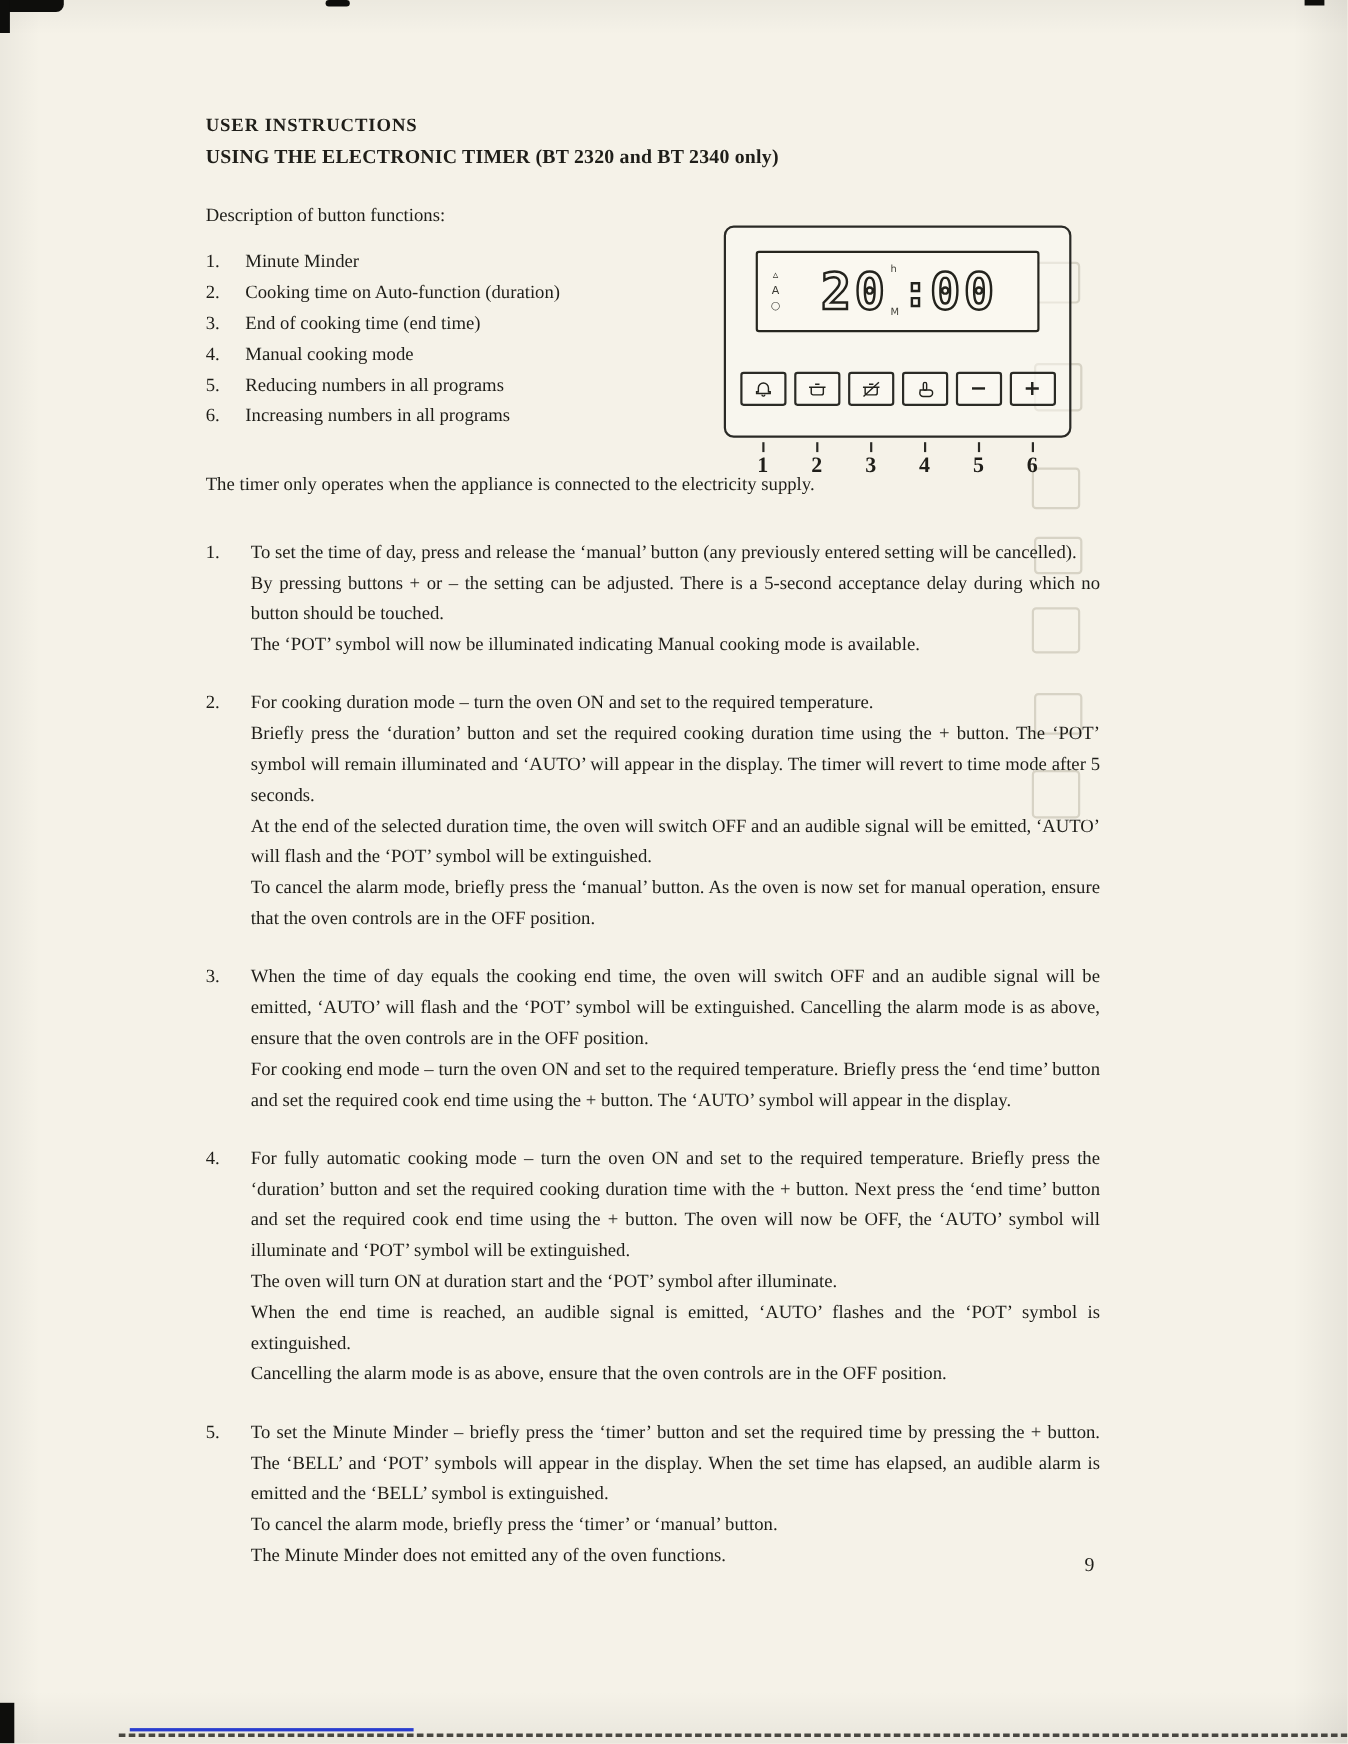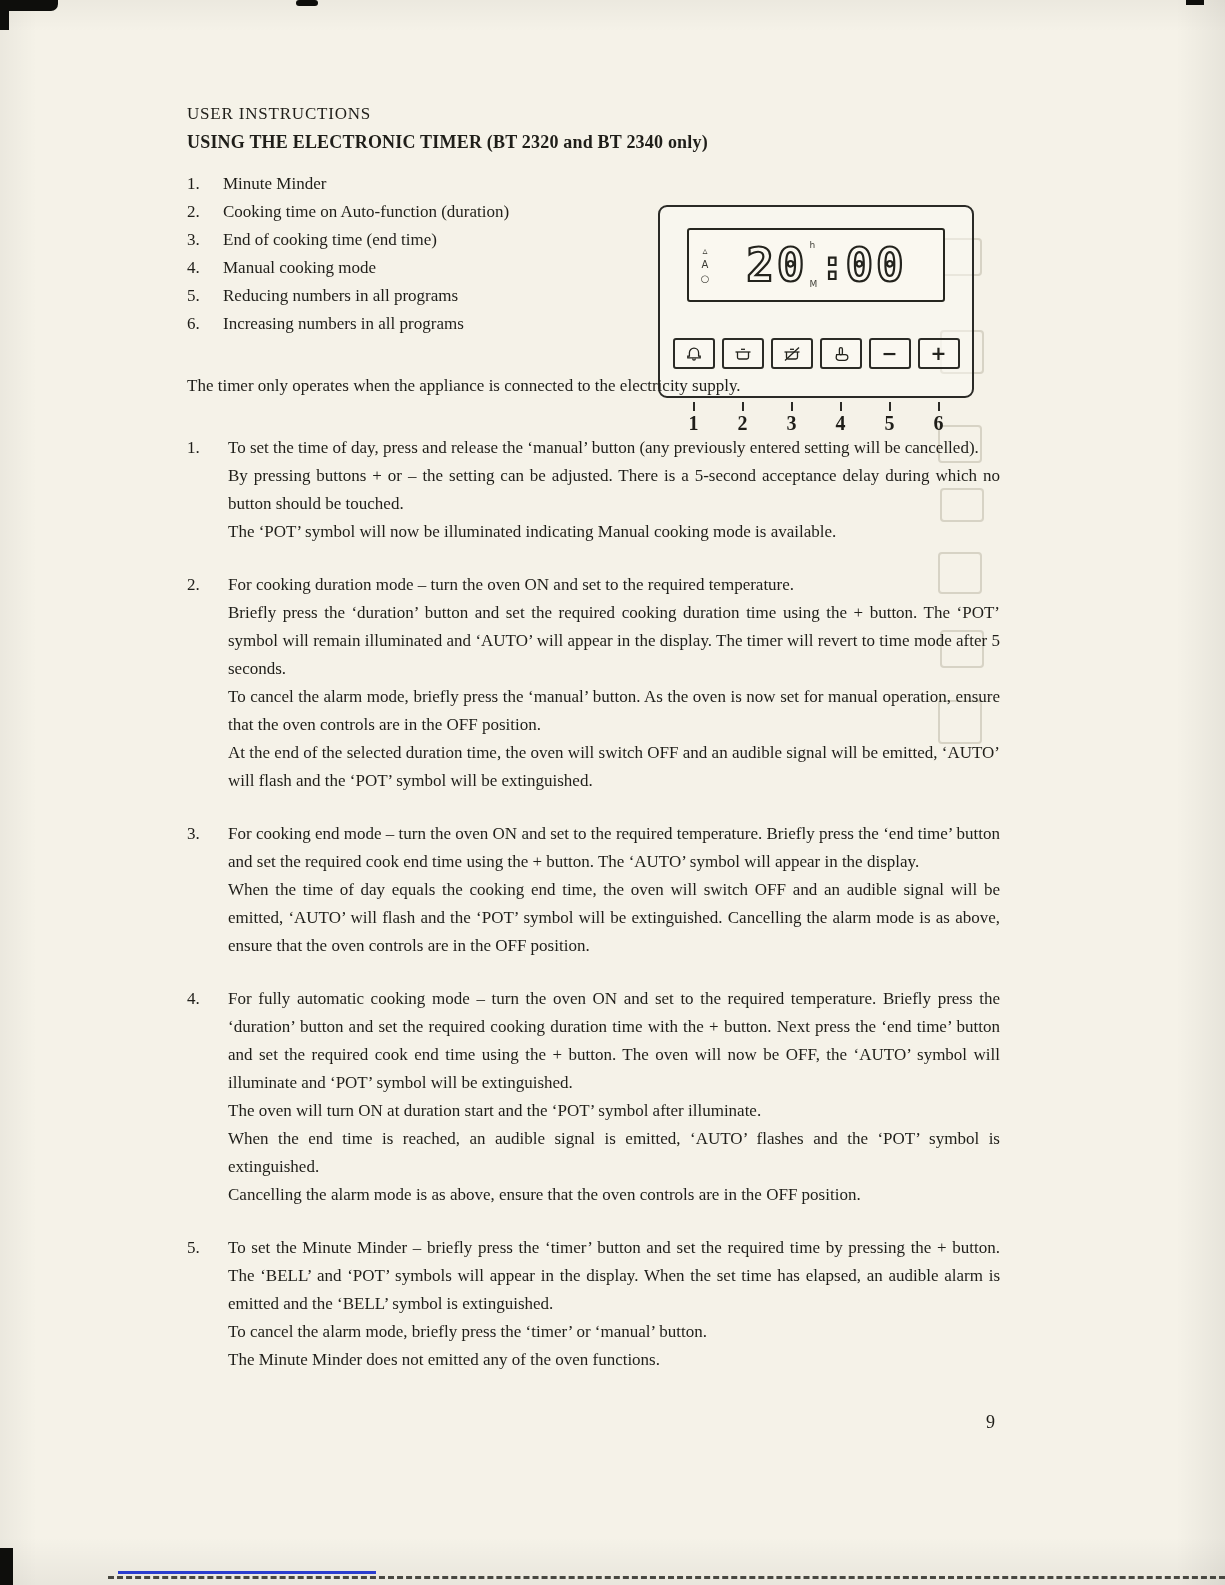--- a/index.html
+++ b/index.html
@@ -14,21 +14,21 @@
     background:
       linear-gradient(90deg, rgba(0,0,0,0.045) 0, rgba(0,0,0,0) 3%, rgba(0,0,0,0) 96%, rgba(0,0,0,0.06) 100%),
       linear-gradient(180deg, rgba(0,0,0,0.04) 0, rgba(0,0,0,0) 2%, rgba(0,0,0,0) 97%, rgba(0,0,0,0.05) 100%),
       #f5f2e8;
     overflow:hidden;
     color:#1f1e19;
     font-size:17px;
     line-height:28px;
   }
   .content{position:absolute;left:187px;top:100px;width:813px;}
-  .doc-header{font-size:17px;letter-spacing:0.8px;}
+  .doc-header{font-size:17px;letter-spacing:0.8px;font-weight:bold;}
   .doc-title{font-size:18px;font-weight:bold;letter-spacing:0.2px;}
   .desc-label{margin-top:26px;}
   .fn-list{margin-top:14px;}
   .fn-item{display:flex;line-height:28px;}
   .fn-num{width:36px;flex:none;}
   .note{margin-top:34px;}
   .steps{margin-top:34px;}
   .step{display:flex;margin-bottom:25px;}
   .step-num{width:41px;flex:none;}
   .step-body{flex:1;}
@@ -192,20 +192,21 @@
       <div class="btn-num-cell">
           <div class="btn-num-tick"></div>
           <div class="btn-num">6</div>
         </div>
     </div>
   </div>
 
   <div class="content">
     <div class="doc-header">USER INSTRUCTIONS</div>
     <div class="doc-title">USING THE ELECTRONIC TIMER (BT 2320 and BT 2340 only)</div>
+    <div class="desc-label">Description of button functions:</div>
 
     <div class="fn-list">
       <div class="fn-item">
           <span class="fn-num">1.</span>
           <span>Minute Minder</span>
         </div>
       <div class="fn-item">
           <span class="fn-num">2.</span>
           <span>Cooking time on Auto-function (duration)</span>
         </div>
@@ -238,30 +239,30 @@
           <p><span>By pressing buttons + or – the setting can be adjusted. There is a 5-second acceptance delay during which no button should be touched.</span><span class="u"></span><span></span></p>
           <p><span>The ‘POT’ symbol will now be illuminated indicating Manual cooking mode is available.</span><span class="u"></span><span></span></p>
         </div>
       </div>
 
       <div class="step">
         <div class="step-num">2.</div>
         <div class="step-body">
           <p><span>For </span><span class="u">cooking duration mode</span><span> – turn the oven ON and set to the required temperature.</span></p>
           <p><span>Briefly press the ‘duration’ button and set the required cooking duration time using the + button. The ‘POT’ symbol will remain illuminated and ‘AUTO’ will appear in the display. The timer will revert to time mode after 5 seconds.</span><span class="u"></span><span></span></p>
+          <p><span>At the end of the selected duration time, the oven will switch OFF and an audible signal will be emitted, ‘AUTO’ will flash and the ‘POT’ symbol will be extinguished.</span><span class="u"></span><span></span></p>
           <p><span>To cancel the alarm mode, briefly press the ‘manual’ button. As the oven is now set for manual operation, ensure that the oven controls are in the OFF position.</span><span class="u"></span><span></span></p>
-          <p><span>At the end of the selected duration time, the oven will switch OFF and an audible signal will be emitted, ‘AUTO’ will flash and the ‘POT’ symbol will be extinguished.</span><span class="u"></span><span></span></p>
         </div>
       </div>
 
       <div class="step">
         <div class="step-num">3.</div>
         <div class="step-body">
+          <p><span>When the time of day equals the cooking end time, the oven will switch OFF and an audible signal will be emitted, ‘AUTO’ will flash and the ‘POT’ symbol will be extinguished. Cancelling the alarm mode is as above, ensure that the oven controls are in the OFF position.</span><span class="u"></span><span></span></p>
           <p><span>For </span><span class="u">cooking end mode</span><span> – turn the oven ON and set to the required temperature. Briefly press the ‘end time’ button and set the required cook end time using the + button. The ‘AUTO’ symbol will appear in the display.</span></p>
-          <p><span>When the time of day equals the cooking end time, the oven will switch OFF and an audible signal will be emitted, ‘AUTO’ will flash and the ‘POT’ symbol will be extinguished. Cancelling the alarm mode is as above, ensure that the oven controls are in the OFF position.</span><span class="u"></span><span></span></p>
         </div>
       </div>
 
       <div class="step">
         <div class="step-num">4.</div>
         <div class="step-body">
           <p><span>For </span><span class="u">fully automatic cooking mode</span><span> – turn the oven ON and set to the required temperature. Briefly press the ‘duration’ button and set the required cooking duration time with the + button. Next press the ‘end time’ button and set the required cook end time using the + button. The oven will now be OFF, the ‘AUTO’ symbol will illuminate and ‘POT’ symbol will be extinguished.</span></p>
           <p><span>The oven will turn ON at duration start and the ‘POT’ symbol after illuminate.</span><span class="u"></span><span></span></p>
           <p><span>When the end time is reached, an audible signal is emitted, ‘AUTO’ flashes and the ‘POT’ symbol is extinguished.</span><span class="u"></span><span></span></p>
           <p><span>Cancelling the alarm mode is as above, ensure that the oven controls are in the OFF position.</span><span class="u"></span><span></span></p>

